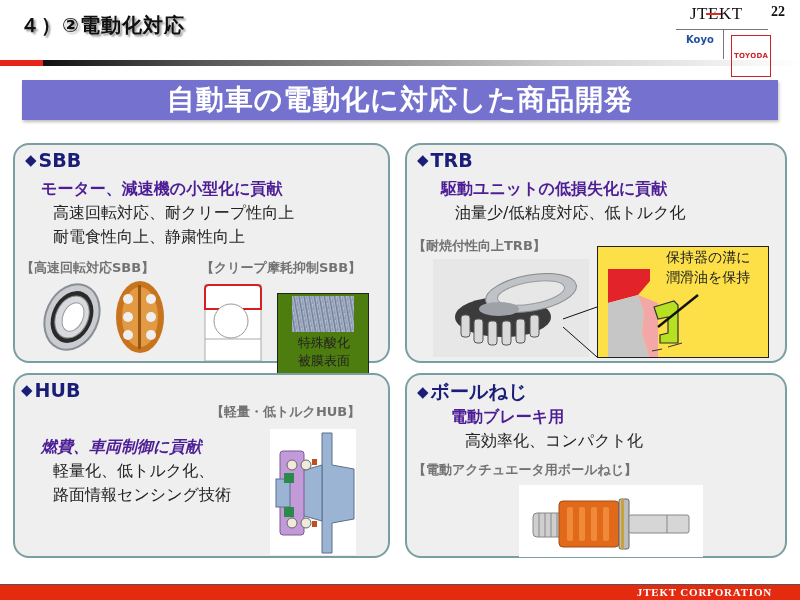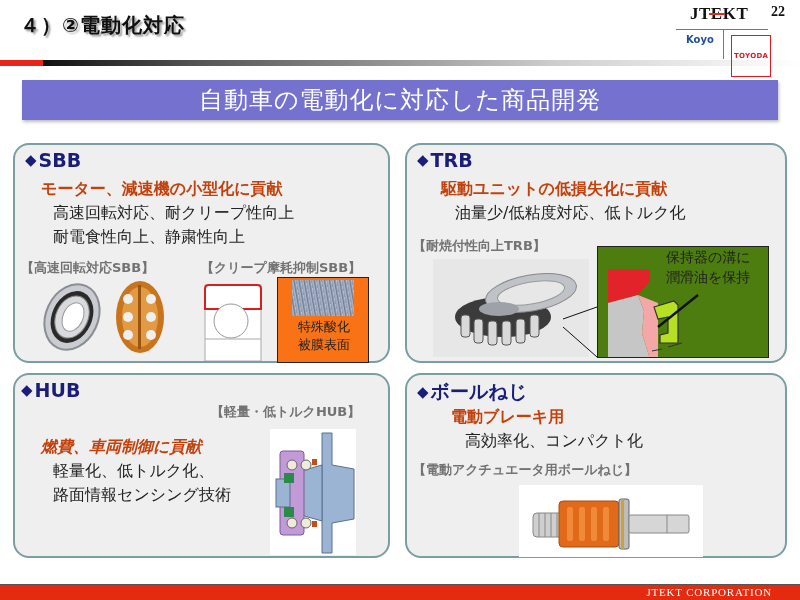--- a/index.html
+++ b/index.html
@@ -11,21 +11,21 @@
     font-size: 20px; font-weight: bold; color: #111;
     text-shadow: 2px 2px 2px #9a9a9a; letter-spacing: 1px;
   }
   .title-rule {
     position: absolute; left: 0; top: 60px; width: 800px; height: 6px;
     background: linear-gradient(to right, #e8251b 0, #e8251b 43px, #111 43px, #555 200px, #cfcfcf 560px, #ffffff 800px);
   }
   .logo-block { position: absolute; left: 676px; top: 4px; width: 106px; height: 52px; }
   .logo-jtekt {
     position: absolute; left: 14px; top: 0; font-family: "Liberation Serif", serif;
-    font-weight: bold; font-size: 17px; letter-spacing: 0.5px; color: #111;
+    font-weight: normal; font-size: 17px; letter-spacing: 0.5px; color: #111;
   }
   .logo-jtekt .e-mark { color: #111; position: relative; }
   .logo-jtekt .e-mark::before {
     content: ""; position: absolute; left: -2px; right: -2px; top: 9px; height: 2px; background: #d92e22;
   }
   .logo-hline { position: absolute; left: 0; top: 25px; width: 92px; height: 1px; background: #777; }
   .logo-vline { position: absolute; left: 47px; top: 25px; width: 1px; height: 30px; background: #777; }
   .logo-koyo {
     position: absolute; left: 10px; top: 30px; font-size: 10px; font-weight: bold; color: #1f4e9d;
   }
@@ -36,49 +36,49 @@
   .page-number {
     position: absolute; left: 771px; top: 4px; font-family: "Liberation Serif", serif;
     font-weight: bold; font-size: 14px; color: #111;
   }
 
   .banner {
     position: absolute; left: 22px; top: 80px; width: 756px; height: 40px;
     background: #7472ce; display: flex; align-items: center; justify-content: center;
     box-shadow: 1px 2px 3px #bdbdbd;
   }
-  .banner-text { color: #fff; font-size: 24px; font-weight: normal; letter-spacing: 1px; }
+  .banner-text { color: #fff; font-size: 28px; font-weight: bold; letter-spacing: 1px; }
 
   .panel {
     position: absolute; background: #efefef; border: 2px solid #7a9ea2; border-radius: 16px;
   }
   .panel-sbb { left: 13px; top: 143px; width: 377px; height: 220px; }
   .panel-trb { left: 405px; top: 143px; width: 382px; height: 220px; }
   .panel-hub { left: 13px; top: 373px; width: 377px; height: 185px; }
   .panel-bs  { left: 405px; top: 373px; width: 382px; height: 185px; }
 
   .ptitle {
     position: absolute; font-size: 19px; font-weight: bold; color: #1a1e78;
     display: flex; align-items: center;
   }
   .ptitle .diamond { font-size: 15px; margin-right: 2px; color: #1a1e78; }
 
-  .headline { position: absolute; font-size: 16px; font-weight: bold; color: #c2410c; white-space: nowrap; }
+  .headline { position: absolute; font-size: 16px; font-weight: bold; color: #4c1d95; white-space: nowrap; }
   .detail   { position: absolute; font-size: 16px; color: #222; white-space: nowrap; }
   .caption  { position: absolute; font-size: 13px; font-weight: bold; color: #737373; white-space: nowrap; }
 
   .img-box { position: absolute; overflow: hidden; }
 
   .footer-bar {
     position: absolute; left: 0; top: 584px; width: 800px; height: 16px; background: #e42a0f;
     border-top: 1px solid #555;
   }
   .footer-text {
     position: absolute; right: 28px; top: 1px; color: #fff; font-family: "Liberation Serif", serif;
-    font-weight: normal; font-size: 11px; letter-spacing: 0.8px;
+    font-weight: bold; font-size: 11px; letter-spacing: 0.8px;
   }
 </style>
 </head>
 <body>
 
 <div class="slide-title">４）②電動化対応</div>
 <div class="title-rule"></div>
 
 <div class="logo-block">
   <div class="logo-jtekt"><span>JT</span><span class="e-mark">E</span><span>KT</span></div>
@@ -131,21 +131,21 @@
 
   <div class="img-box" style="left:188px; top:136px; width:64px; height:80px;">
     <svg width="64" height="80" viewBox="0 0 64 80">
       <rect x="2" y="4" width="56" height="76" fill="#fff" stroke="#aaa" stroke-width="1"></rect>
       <path d="M2 28 L2 8 Q2 4 6 4 L54 4 Q58 4 58 8 L58 28 Z" fill="#fff" stroke="#d42020" stroke-width="2"></path>
       <circle cx="28" cy="40" r="17" fill="#fff" stroke="#999" stroke-width="1"></circle>
       <line x1="2" y1="58" x2="58" y2="58" stroke="#aaa" stroke-width="1"></line>
     </svg>
   </div>
 
-  <div class="img-box" style="left:262px; top:132px; width:92px; height:86px; border:1px solid #222; background:#f97316;">
+  <div class="img-box" style="left:262px; top:148px; width:92px; height:86px; border:1px solid #222; background:#4d7c0f;">
     <div style="position:absolute; left:14px; top:2px; width:62px; height:36px; background: repeating-linear-gradient(80deg, #8b98b0 0, #aab4c8 2px, #6e7c96 3px, #b9c2d2 5px);"></div>
     <div style="position:absolute; left:0; top:40px; width:92px; text-align:center; font-size:13px; color:#222;">特殊酸化</div>
     <div style="position:absolute; left:0; top:58px; width:92px; text-align:center; font-size:13px; color:#222;">被膜表面</div>
   </div>
 </div>
 
 <div class="panel panel-trb">
   <div class="ptitle" style="left:10px; top:4px;">
     <span class="diamond">◆</span>
     <span>TRB</span>
@@ -168,21 +168,21 @@
       <ellipse cx="98" cy="34" rx="46" ry="18" transform="rotate(-10 98 34)" fill="#bfc2c6" stroke="#888" stroke-width="1"></ellipse>
       <ellipse cx="98" cy="34" rx="34" ry="11" transform="rotate(-10 98 34)" fill="#e7e7e7" stroke="#999" stroke-width="1"></ellipse>
       <ellipse cx="66" cy="50" rx="20" ry="7" fill="#9ea2a8"></ellipse>
     </svg>
   </div>
 
   <svg style="position:absolute; left:150px; top:108px;" width="50" height="110">
     <line x1="6" y1="66" x2="40" y2="54" stroke="#111" stroke-width="1"></line>
     <line x1="6" y1="74" x2="40" y2="104" stroke="#111" stroke-width="1"></line>
   </svg>
-  <div class="img-box" style="left:190px; top:101px; width:172px; height:112px; border:1px solid #222; background:#4d7c0f;text-align:right;">
+  <div class="img-box" style="left:190px; top:101px; width:172px; height:112px; border:1px solid #222; background:#fde047;text-align:right;">
     <svg width="172" height="112" viewBox="0 0 172 112" style="position:absolute; left:0; top:0;">
       <path d="M10 22 L52 22 L52 34 L40 48 L10 56 Z" fill="#e3232a"></path>
       <path d="M10 56 L40 48 L46 64 L44 86 L52 112 L10 112 Z" fill="#c6c6c6"></path>
       <path d="M40 48 L60 56 L60 112 L52 112 L44 86 L46 64 Z" fill="#f4a7a7"></path>
       <path d="M56 60 L76 54 L80 58 L80 96 L62 96 L62 88 L70 86 L70 70 L60 72 Z" fill="#b6e022" stroke="#333" stroke-width="1.2"></path>
       <line x1="60" y1="80" x2="100" y2="48" stroke="#111" stroke-width="2.5"></line>
       <line x1="54" y1="104" x2="64" y2="102" stroke="#333" stroke-width="1"></line>
       <line x1="70" y1="100" x2="84" y2="96" stroke="#333" stroke-width="1"></line>
     </svg>
     <div style="position:absolute; left:68px; top:2px; font-size:14px; color:#222;">保持器の溝に</div>

